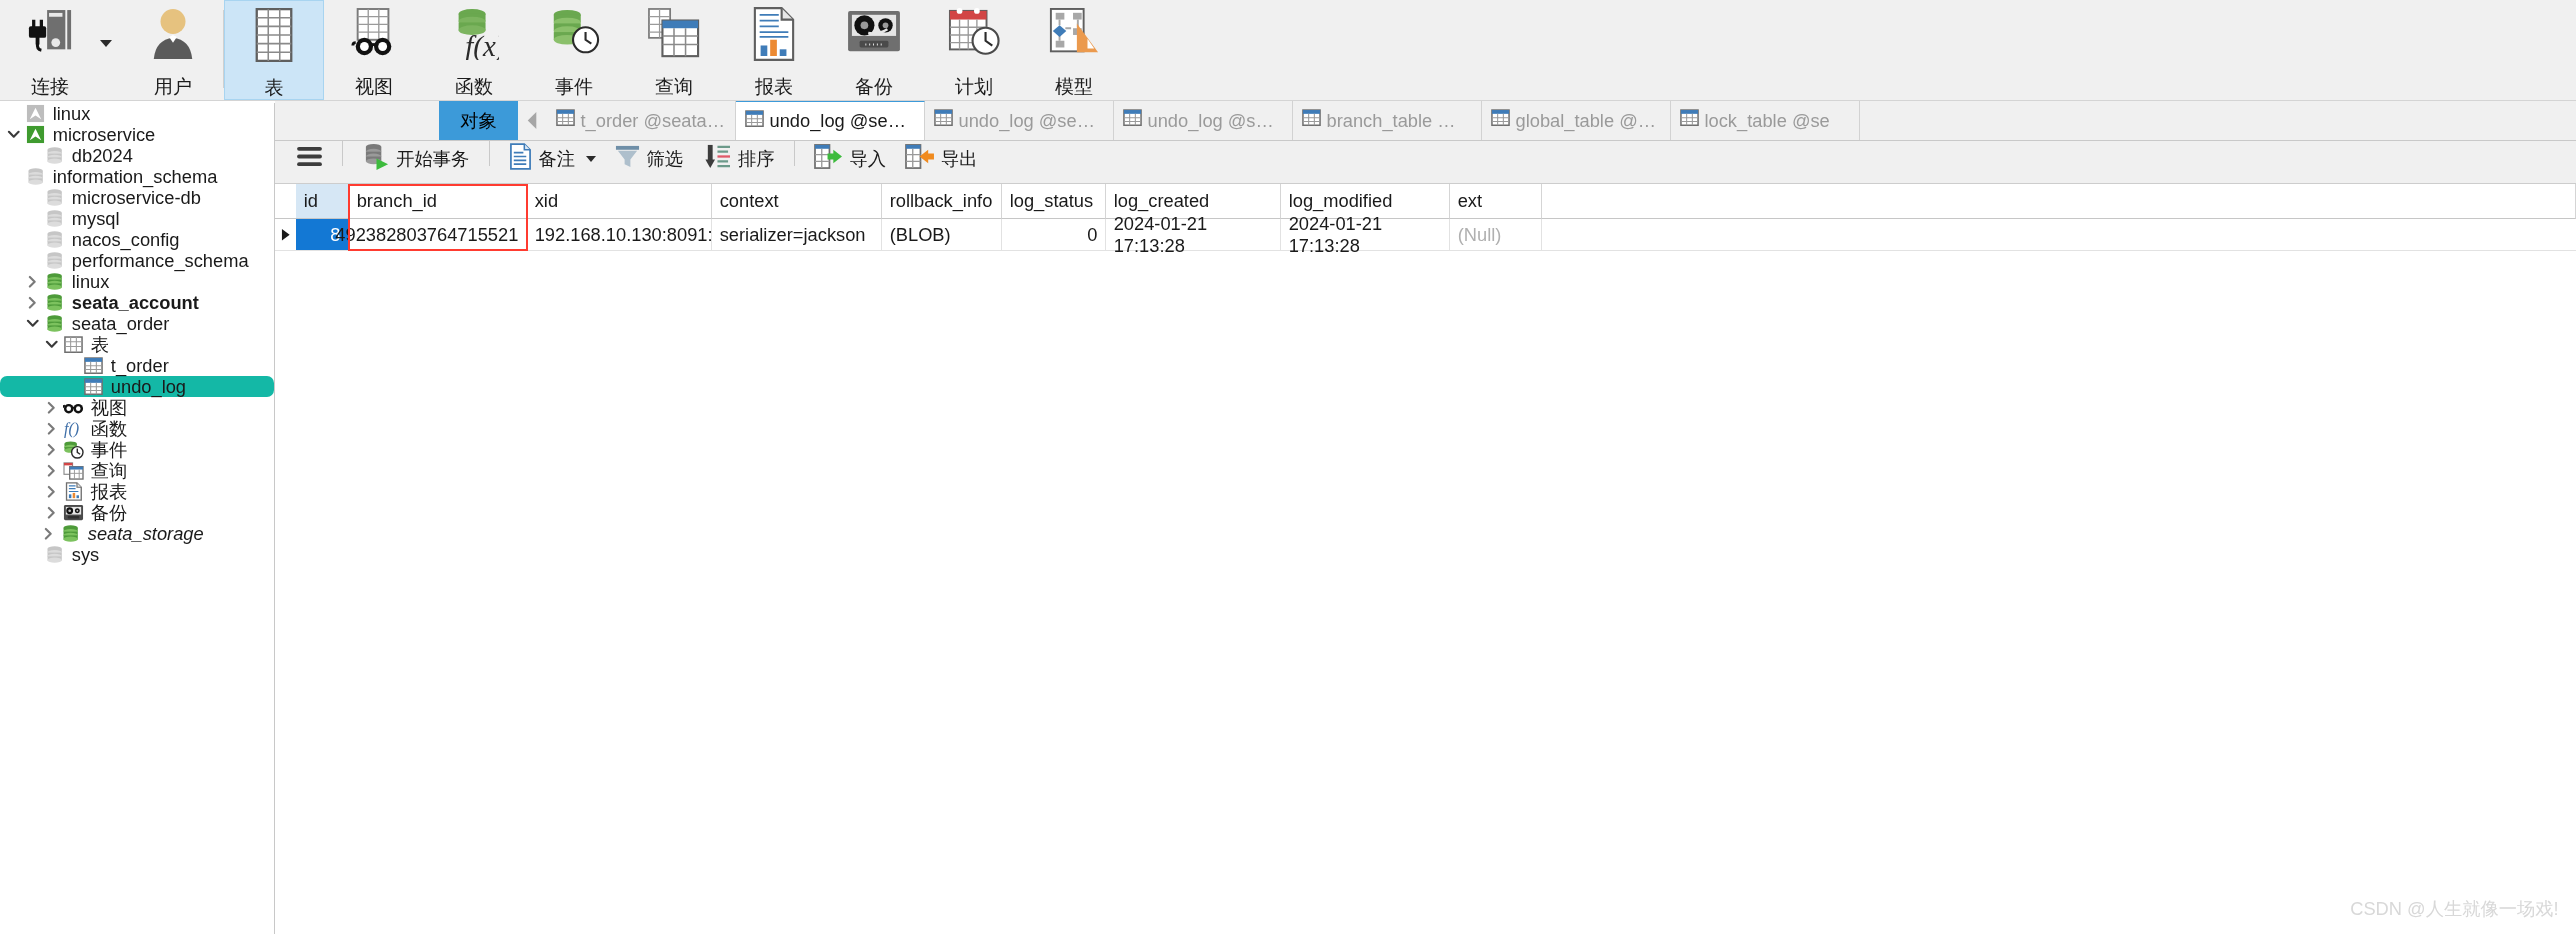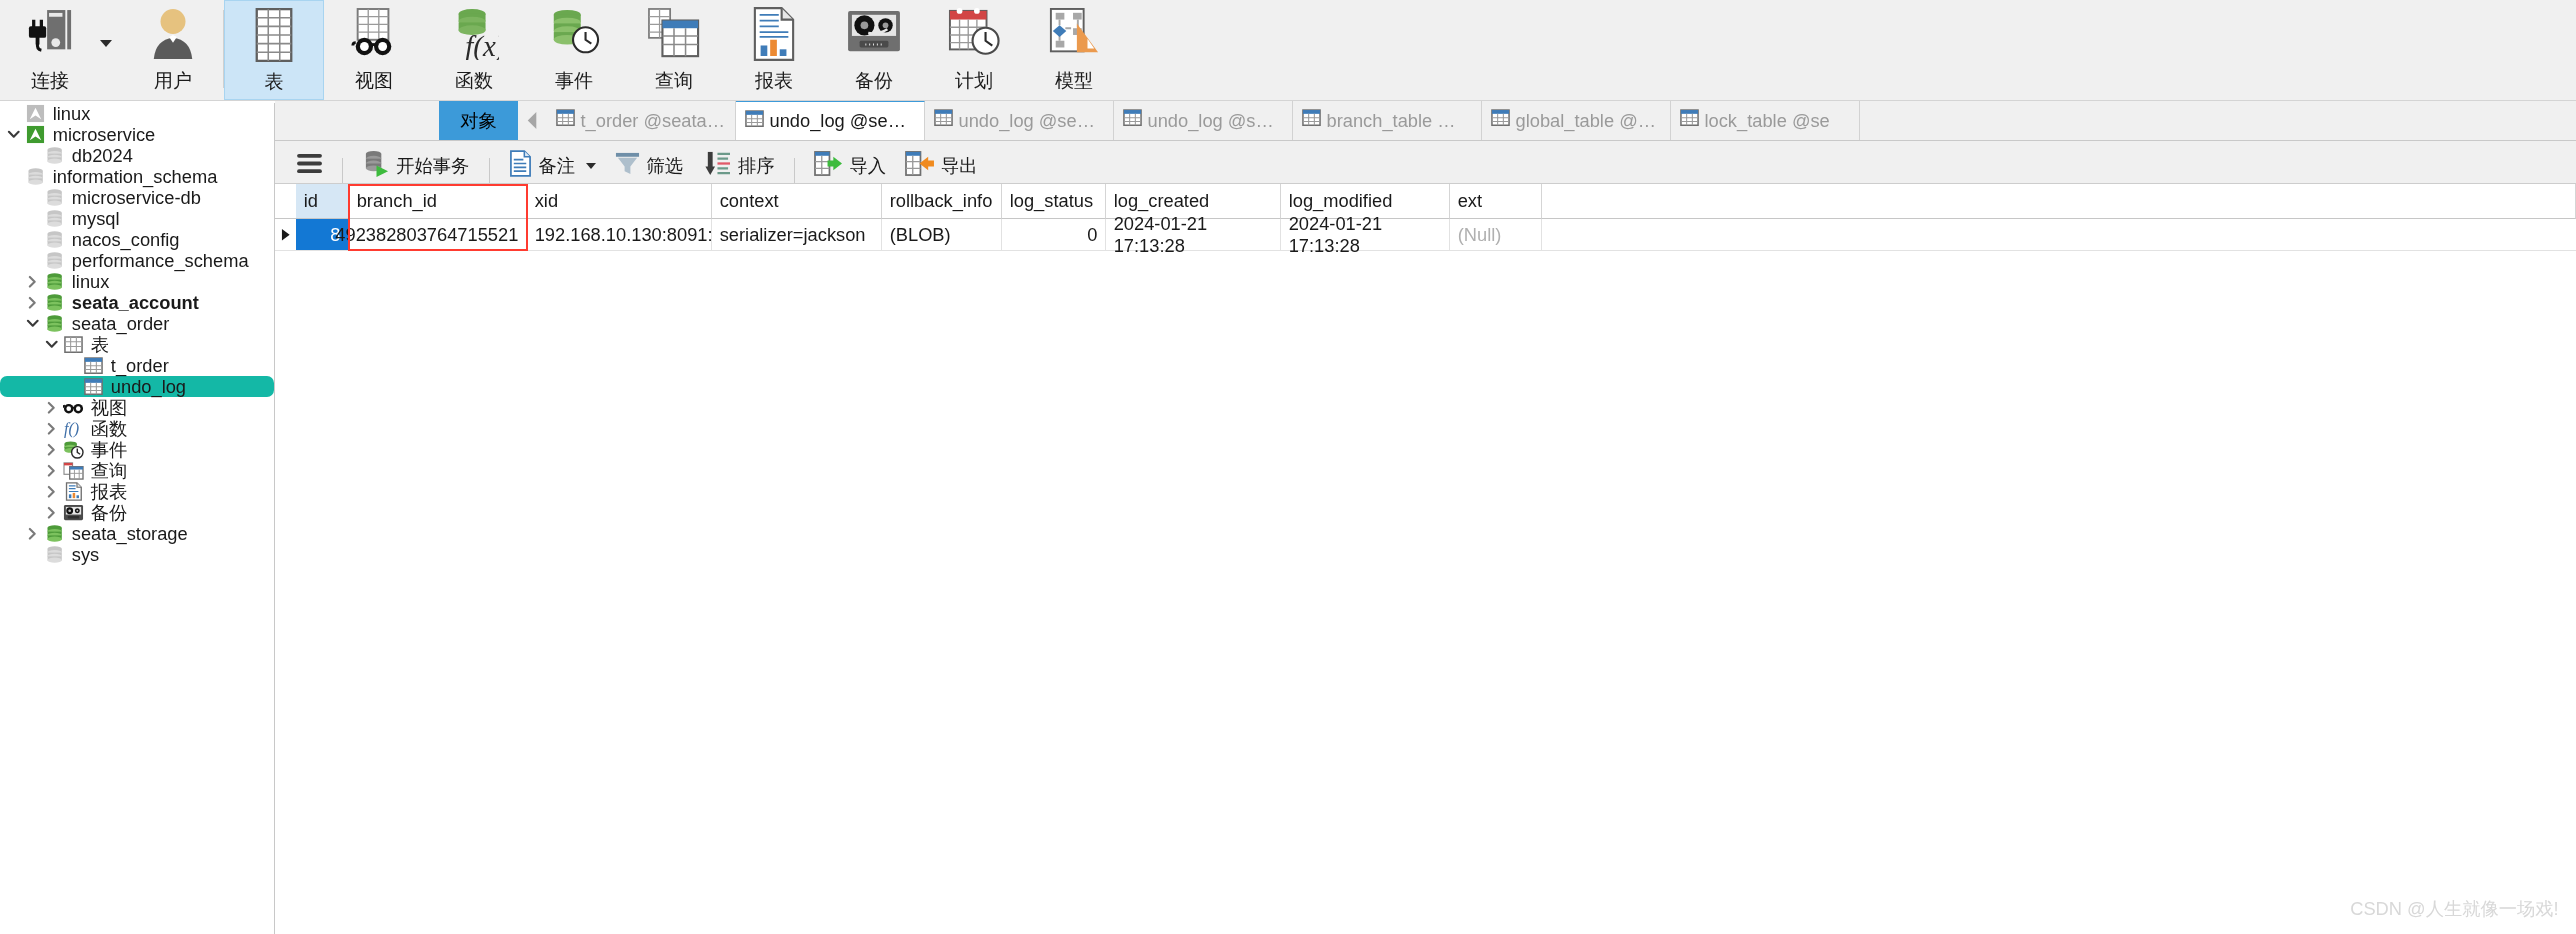--- a/index.html
+++ b/index.html
@@ -26,21 +26,21 @@
   .rb-item {
     width:100px; height:100%;
     display:flex; flex-direction:column; align-items:center; justify-content:flex-start;
     padding-top:3.9px; cursor:default; position:relative;
   }
   .rb-item.selected { background:#cce5f7; border:1px solid #a8d4f0; }
   .rb-icon {
     height:56px; display:flex; align-items:center; justify-content:center;
     margin-top:1.9px;
   }
-  .rb-label { font-size:19px; color:#1b1b1b; line-height:21px; margin-top:8px; }
+  .rb-label { font-size:19px; color:#1b1b1b; line-height:21px; margin-top:14px; }
   .rb-connect-wrap{ display:flex; align-items:stretch; position:relative; width:123px;}
 
   
   .tree-panel {
     position:absolute; left:0; top:103px; width:275px; height:833px;
     background:#ffffff; border-right:1px solid #c8c8c8;
     overflow:hidden;
   }
   .tree-row {
     display:flex; align-items:center; height:21px; padding-left:3.9px;
@@ -86,21 +86,21 @@
     border-right:1px solid #d2d2d2;
     font-size:18.3px; white-space:nowrap; overflow:hidden; cursor:default;
   }
   .tab.active { background:#ffffff; color:#1a1a1a; border-top:1.9px solid #3c9ad9; }
   .tab .tab-text { overflow:hidden; text-overflow:ellipsis; white-space:nowrap; }
 
   
   .actionbar {
     height:43px; width:100%; background:#f0f0f0;
     border-bottom:1px solid #cdcdcd;
-    display:flex; align-items:flex-end; padding-left:11.6px; gap:0;
+    display:flex; align-items:flex-start; padding-left:11.6px; gap:0;
   }
   .act {
     display:flex; align-items:center; gap:6.7px;
     height:35px; padding:0 9.6px; cursor:default;
     font-size:18.3px; color:#1a1a1a; white-space:nowrap;
   }
   .act-sep { width:1px; height:25px; background:#c9c9c9; margin:0 9.6px; }
   .act-caret {
     width:0;height:0;border-left:5.8px solid transparent;border-right:5.8px solid transparent;
     border-top:6.7px solid #2b2b2b; margin-left:3.9px;
@@ -645,21 +645,21 @@
               <rect x="3" y="3" width="16" height="8" fill="#e6e6e6"></rect>
               <circle cx="7" cy="7" r="3.6" fill="#111"></circle>
               <circle cx="7" cy="7" r="1.4" fill="#c6c6c6"></circle>
               <circle cx="15" cy="7" r="2.6" fill="#111"></circle>
               <circle cx="15" cy="7" r="1" fill="#c6c6c6"></circle>
               <rect x="5" y="12.5" width="12" height="2.6" rx="0.8" fill="#2f2f2f"></rect>
             </svg>
           </span>
           <span class="tw-label">备份</span>
         </div>
-        <div class="tree-row" style="padding-left: 23px;">
+        <div class="tree-row" style="padding-left: 39px; font-style: italic;">
           <span class="tw-arrow">
             <svg width="13.5" height="13.5" viewBox="0 0 14 14">
               <path d="M4 2 L9 7 L4 12" fill="none" stroke="#7a7a7a" stroke-width="2.2" stroke-linecap="round" stroke-linejoin="round"></path>
             </svg>
           </span>
           <span class="tw-icon">
             <svg width="17.3" height="19" viewBox="0 0 18 20">
               <g fill="#4e9b3a">
                 <ellipse cx="9" cy="4" rx="7.5" ry="2.8"></ellipse>
                 <rect x="1.5" y="4" width="15" height="4"></rect>

